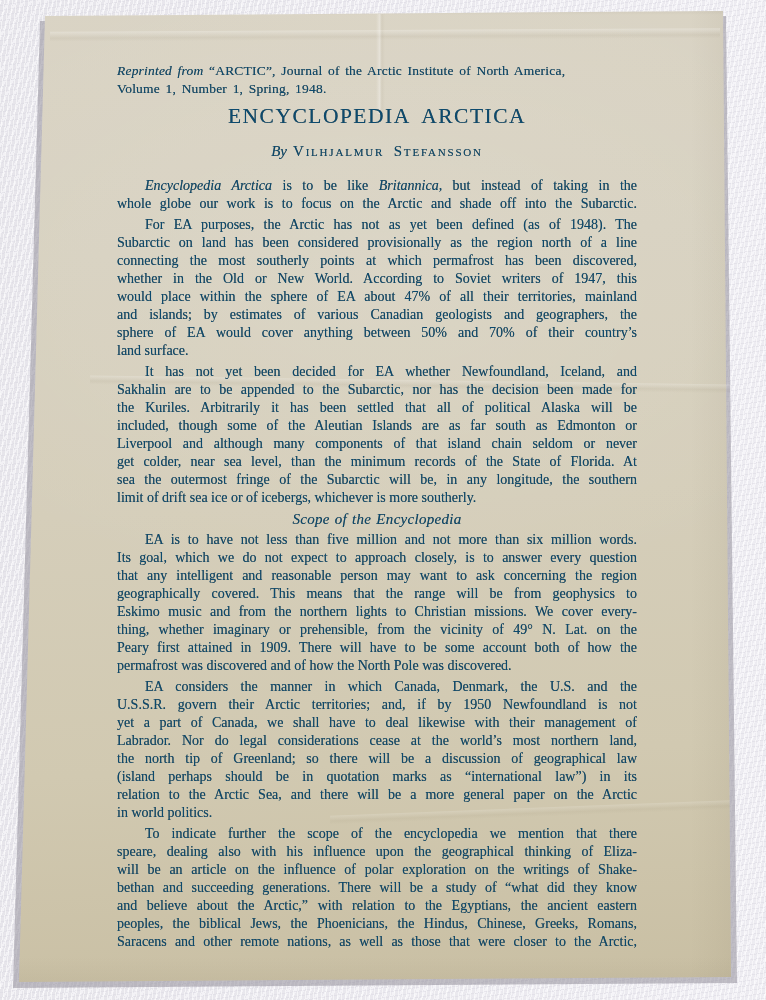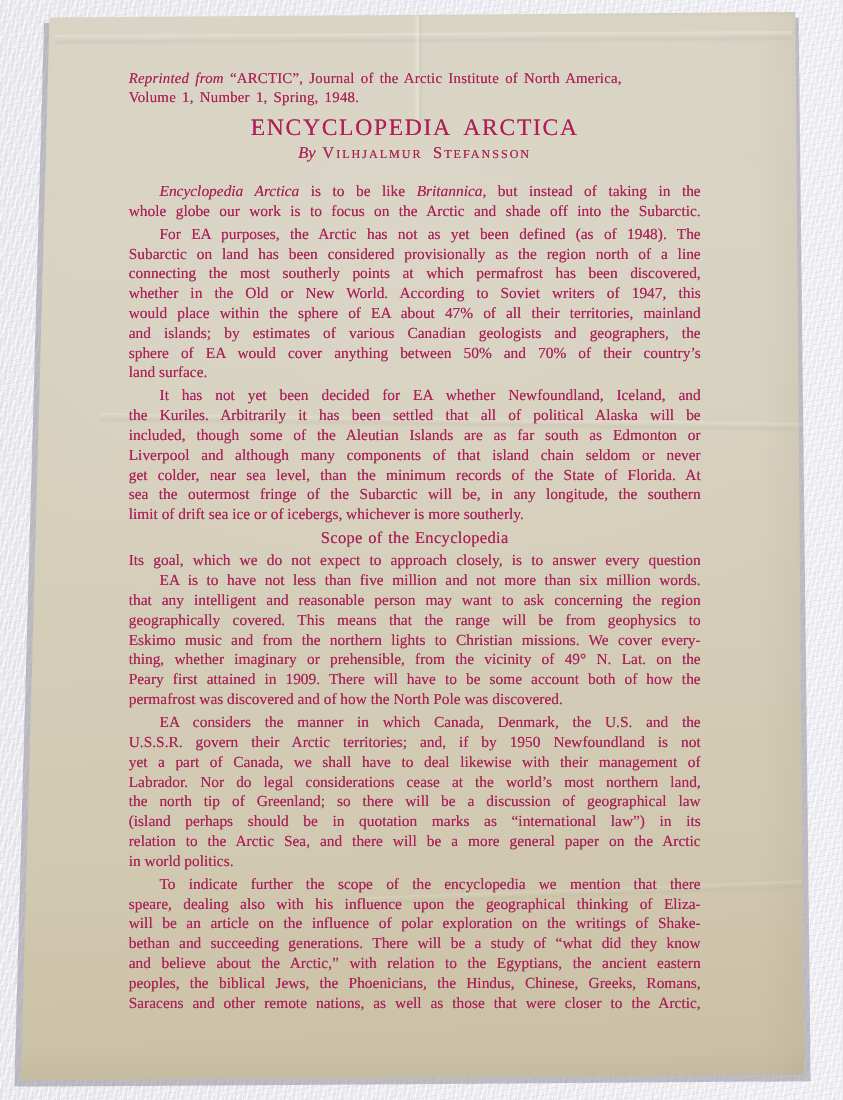--- a/index.html
+++ b/index.html
@@ -42,36 +42,36 @@
                  background:linear-gradient(180deg, rgba(255,255,255,.45), rgba(132,120,96,.15) 65%, rgba(0,0,0,0)); }
   .crease-mid  { left:90px;  top:380px; width:640px; height:9px;  opacity:.50; transform:rotate(.8deg);
                  background:linear-gradient(180deg, rgba(255,255,255,.40), rgba(132,120,96,.16) 60%, rgba(0,0,0,0)); }
   .crease-low  { left:330px; top:808px; width:400px; height:9px;  opacity:.45; transform:rotate(-2.2deg);
                  background:linear-gradient(180deg, rgba(255,255,255,.35), rgba(132,120,96,.14) 60%, rgba(0,0,0,0)); }
   .crease-vert { left:376px; top:14px;  width:9px;   height:100px; opacity:.6;
                  background:linear-gradient(90deg, rgba(0,0,0,0), rgba(255,255,255,.50) 40%, rgba(132,120,96,.12) 65%, rgba(0,0,0,0)); }
 
   .content {
     position:absolute; left:117px; top:62px; width:520px;
-    color:#be185d; text-shadow:0 0 .5px rgba(58,54,45,.65);
+    color:#0c4a6e; text-shadow:0 0 .5px rgba(58,54,45,.65);
   }
   .reprint-line { font-size:13.5px; line-height:18px; letter-spacing:.2px; word-spacing:2px; }
   .title   { margin-top:6px; font-size:21.5px; line-height:25px; text-align:center;
              letter-spacing:1.5px; word-spacing:6px; }
-  .byline  { margin-top:3px; font-size:15px; line-height:17px; text-align:center; }
+  .byline  { margin-top:14px; font-size:15px; line-height:17px; text-align:center; }
   .by      { font-style:italic; margin-right:6px; }
   .author  { font-variant:small-caps; letter-spacing:1.8px; word-spacing:4px; }
 
   .body-text { margin-top:17px; font-size:14px; }
   .para { margin:0 0 3px 0; }
   .line { line-height:18px; height:18px; overflow:hidden;
           text-align:justify; text-align-last:justify; }
   .line.last   { text-align-last:left; }
   .line.indent { text-indent:28px; }
-  .section-heading { font-size:15px; line-height:18px;
+  .section-heading { font-style:italic; font-size:15px; line-height:18px;
                      text-align:center; margin:3px 0; letter-spacing:.3px; word-spacing:1px; }
 </style>
 </head>
 <body>
 
 <div class="stage">
   <div class="fabric"></div>
   <div class="paper-shadow"></div>
   <div class="paper"></div>
   <div class="paper-overlay"></div>
@@ -99,31 +99,32 @@
           <div class="line">Subarctic on land has been considered provisionally as the region north of a line</div>
           <div class="line">connecting the most southerly points at which permafrost has been discovered,</div>
           <div class="line">whether in the Old or New World. According to Soviet writers of 1947, this</div>
           <div class="line">would place within the sphere of EA about 47% of all their territories, mainland</div>
           <div class="line">and islands; by estimates of various Canadian geologists and geographers, the</div>
           <div class="line">sphere of EA would cover anything between 50% and 70% of their country’s</div>
           <div class="line last">land surface.</div>
         </div>
         <div class="para">
           <div class="line indent">It has not yet been decided for EA whether Newfoundland, Iceland, and</div>
+          <div class="line">Sakhalin are to be appended to the Subarctic, nor has the decision been made for</div>
           <div class="line">the Kuriles. Arbitrarily it has been settled that all of political Alaska will be</div>
           <div class="line">included, though some of the Aleutian Islands are as far south as Edmonton or</div>
           <div class="line">Liverpool and although many components of that island chain seldom or never</div>
           <div class="line">get colder, near sea level, than the minimum records of the State of Florida. At</div>
           <div class="line">sea the outermost fringe of the Subarctic will be, in any longitude, the southern</div>
           <div class="line last">limit of drift sea ice or of icebergs, whichever is more southerly.</div>
         </div>
         <div class="section-heading">Scope of the Encyclopedia</div>
         <div class="para">
+          <div class="line indent">EA is to have not less than five million and not more than six million words.</div>
           <div class="line">Its goal, which we do not expect to approach closely, is to answer every question</div>
-          <div class="line indent">EA is to have not less than five million and not more than six million words.</div>
           <div class="line">that any intelligent and reasonable person may want to ask concerning the region</div>
           <div class="line">geographically covered. This means that the range will be from geophysics to</div>
           <div class="line">Eskimo music and from the northern lights to Christian missions. We cover every-</div>
           <div class="line">thing, whether imaginary or prehensible, from the vicinity of 49° N. Lat. on the</div>
           <div class="line">Peary first attained in 1909. There will have to be some account both of how the</div>
           <div class="line last">permafrost was discovered and of how the North Pole was discovered.</div>
         </div>
         <div class="para">
           <div class="line indent">EA considers the manner in which Canada, Denmark, the U.S. and the</div>
           <div class="line">U.S.S.R. govern their Arctic territories; and, if by 1950 Newfoundland is not</div>

